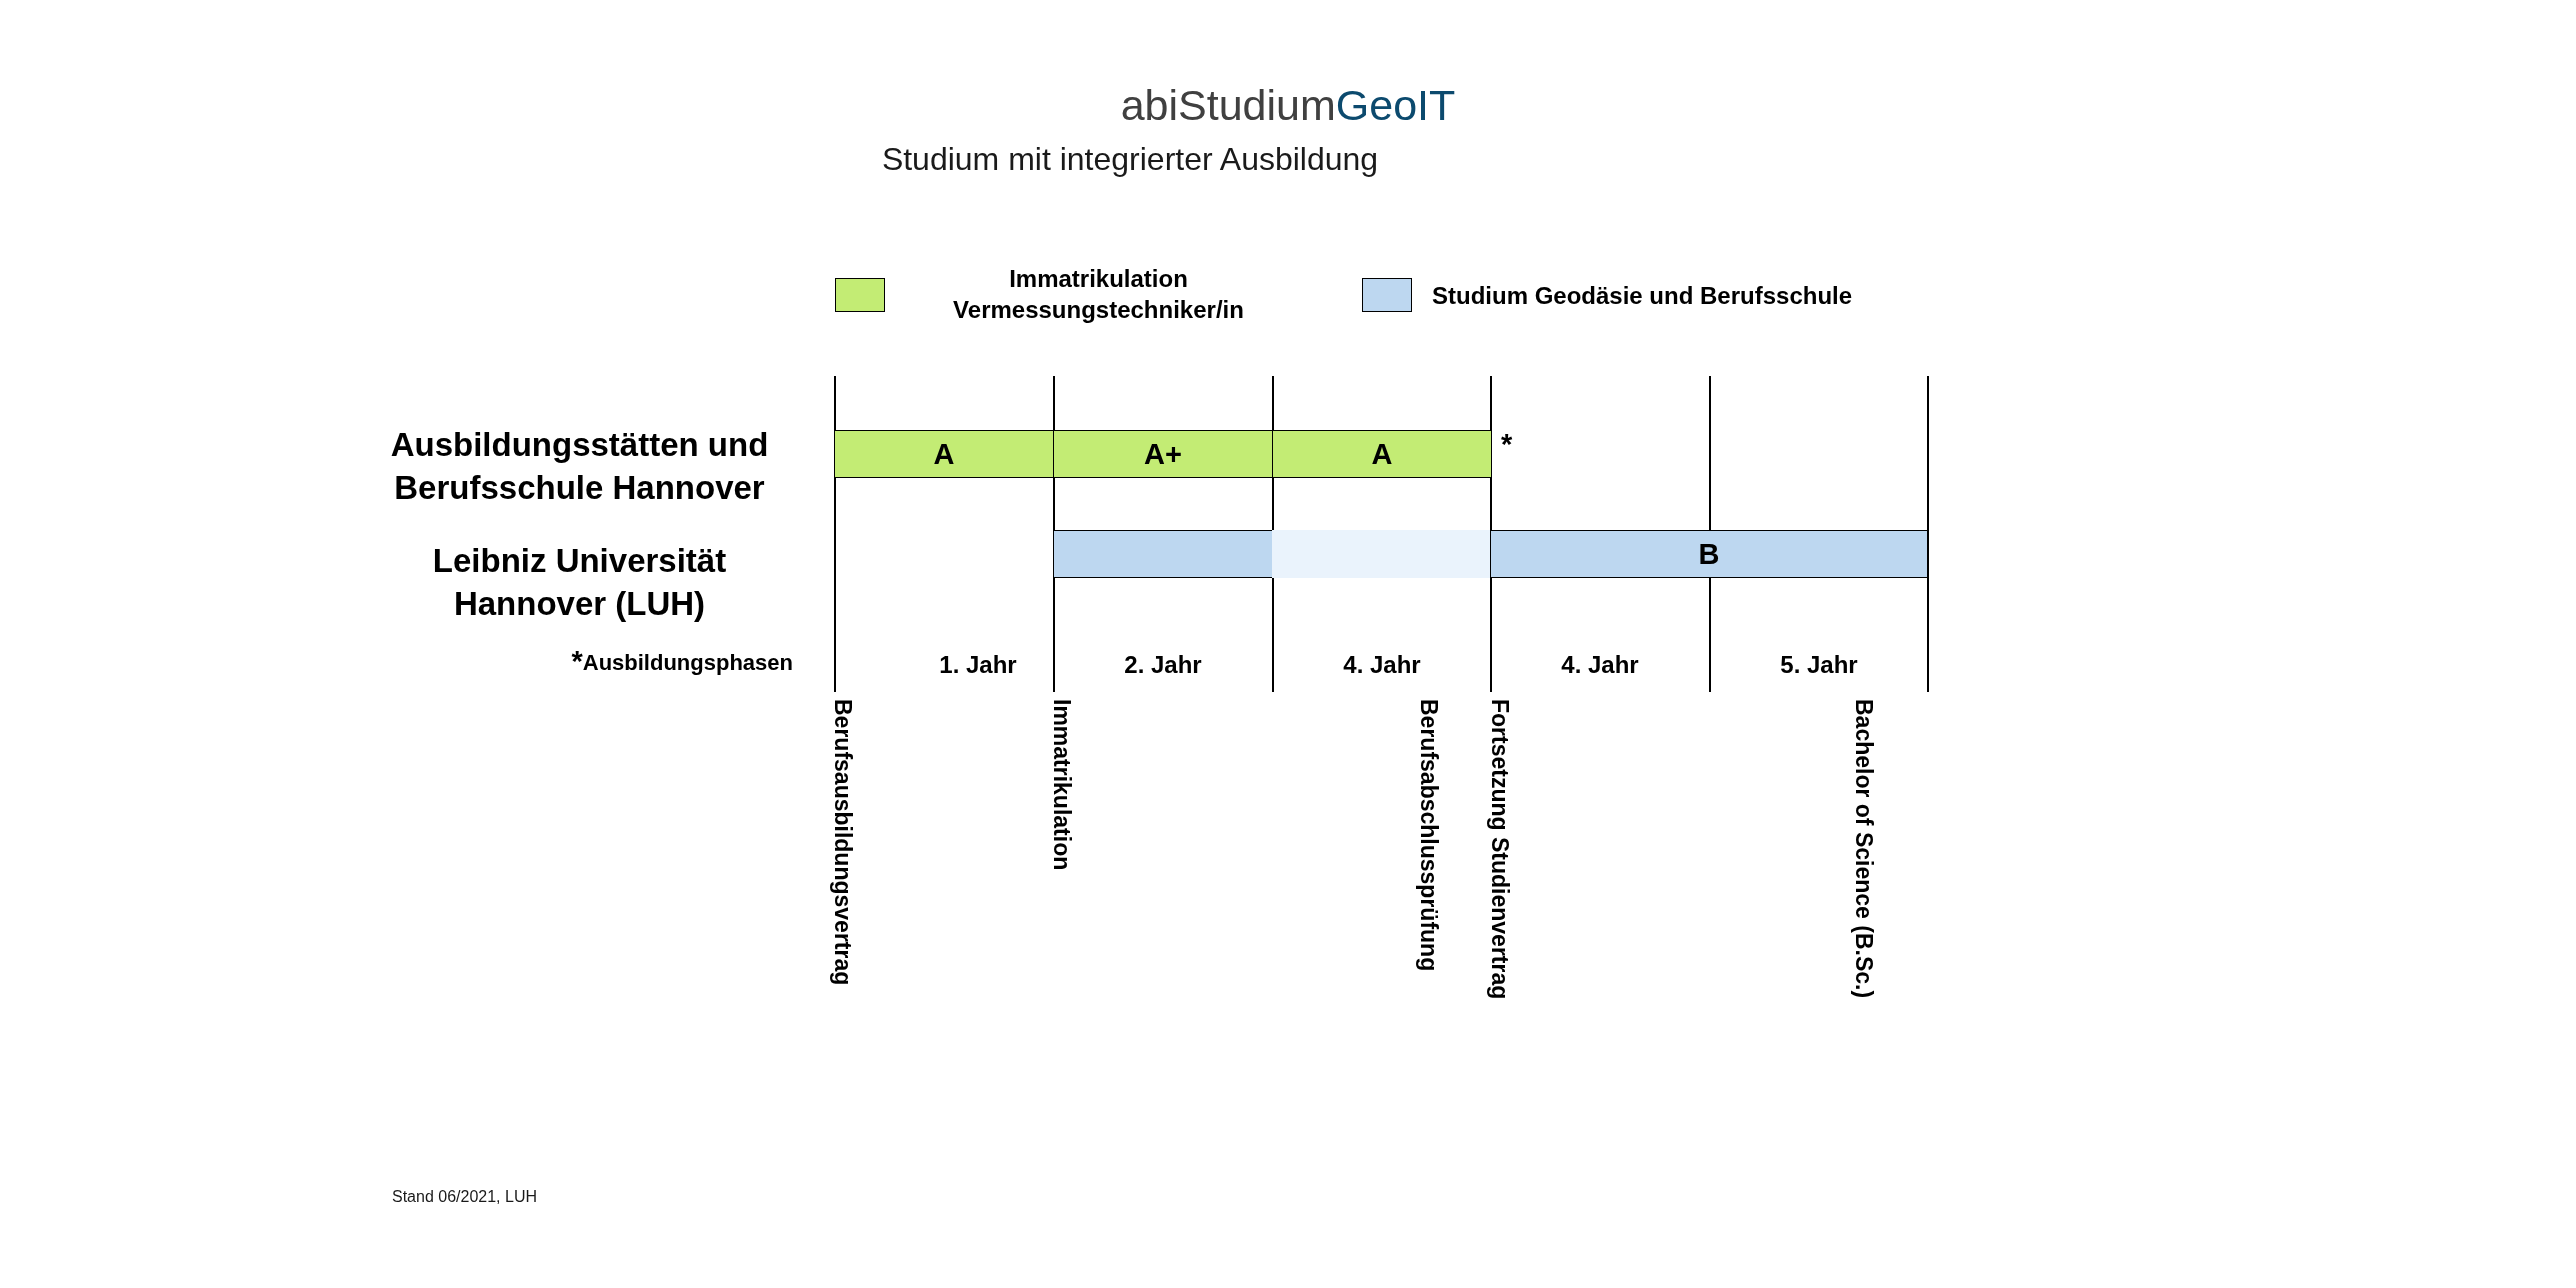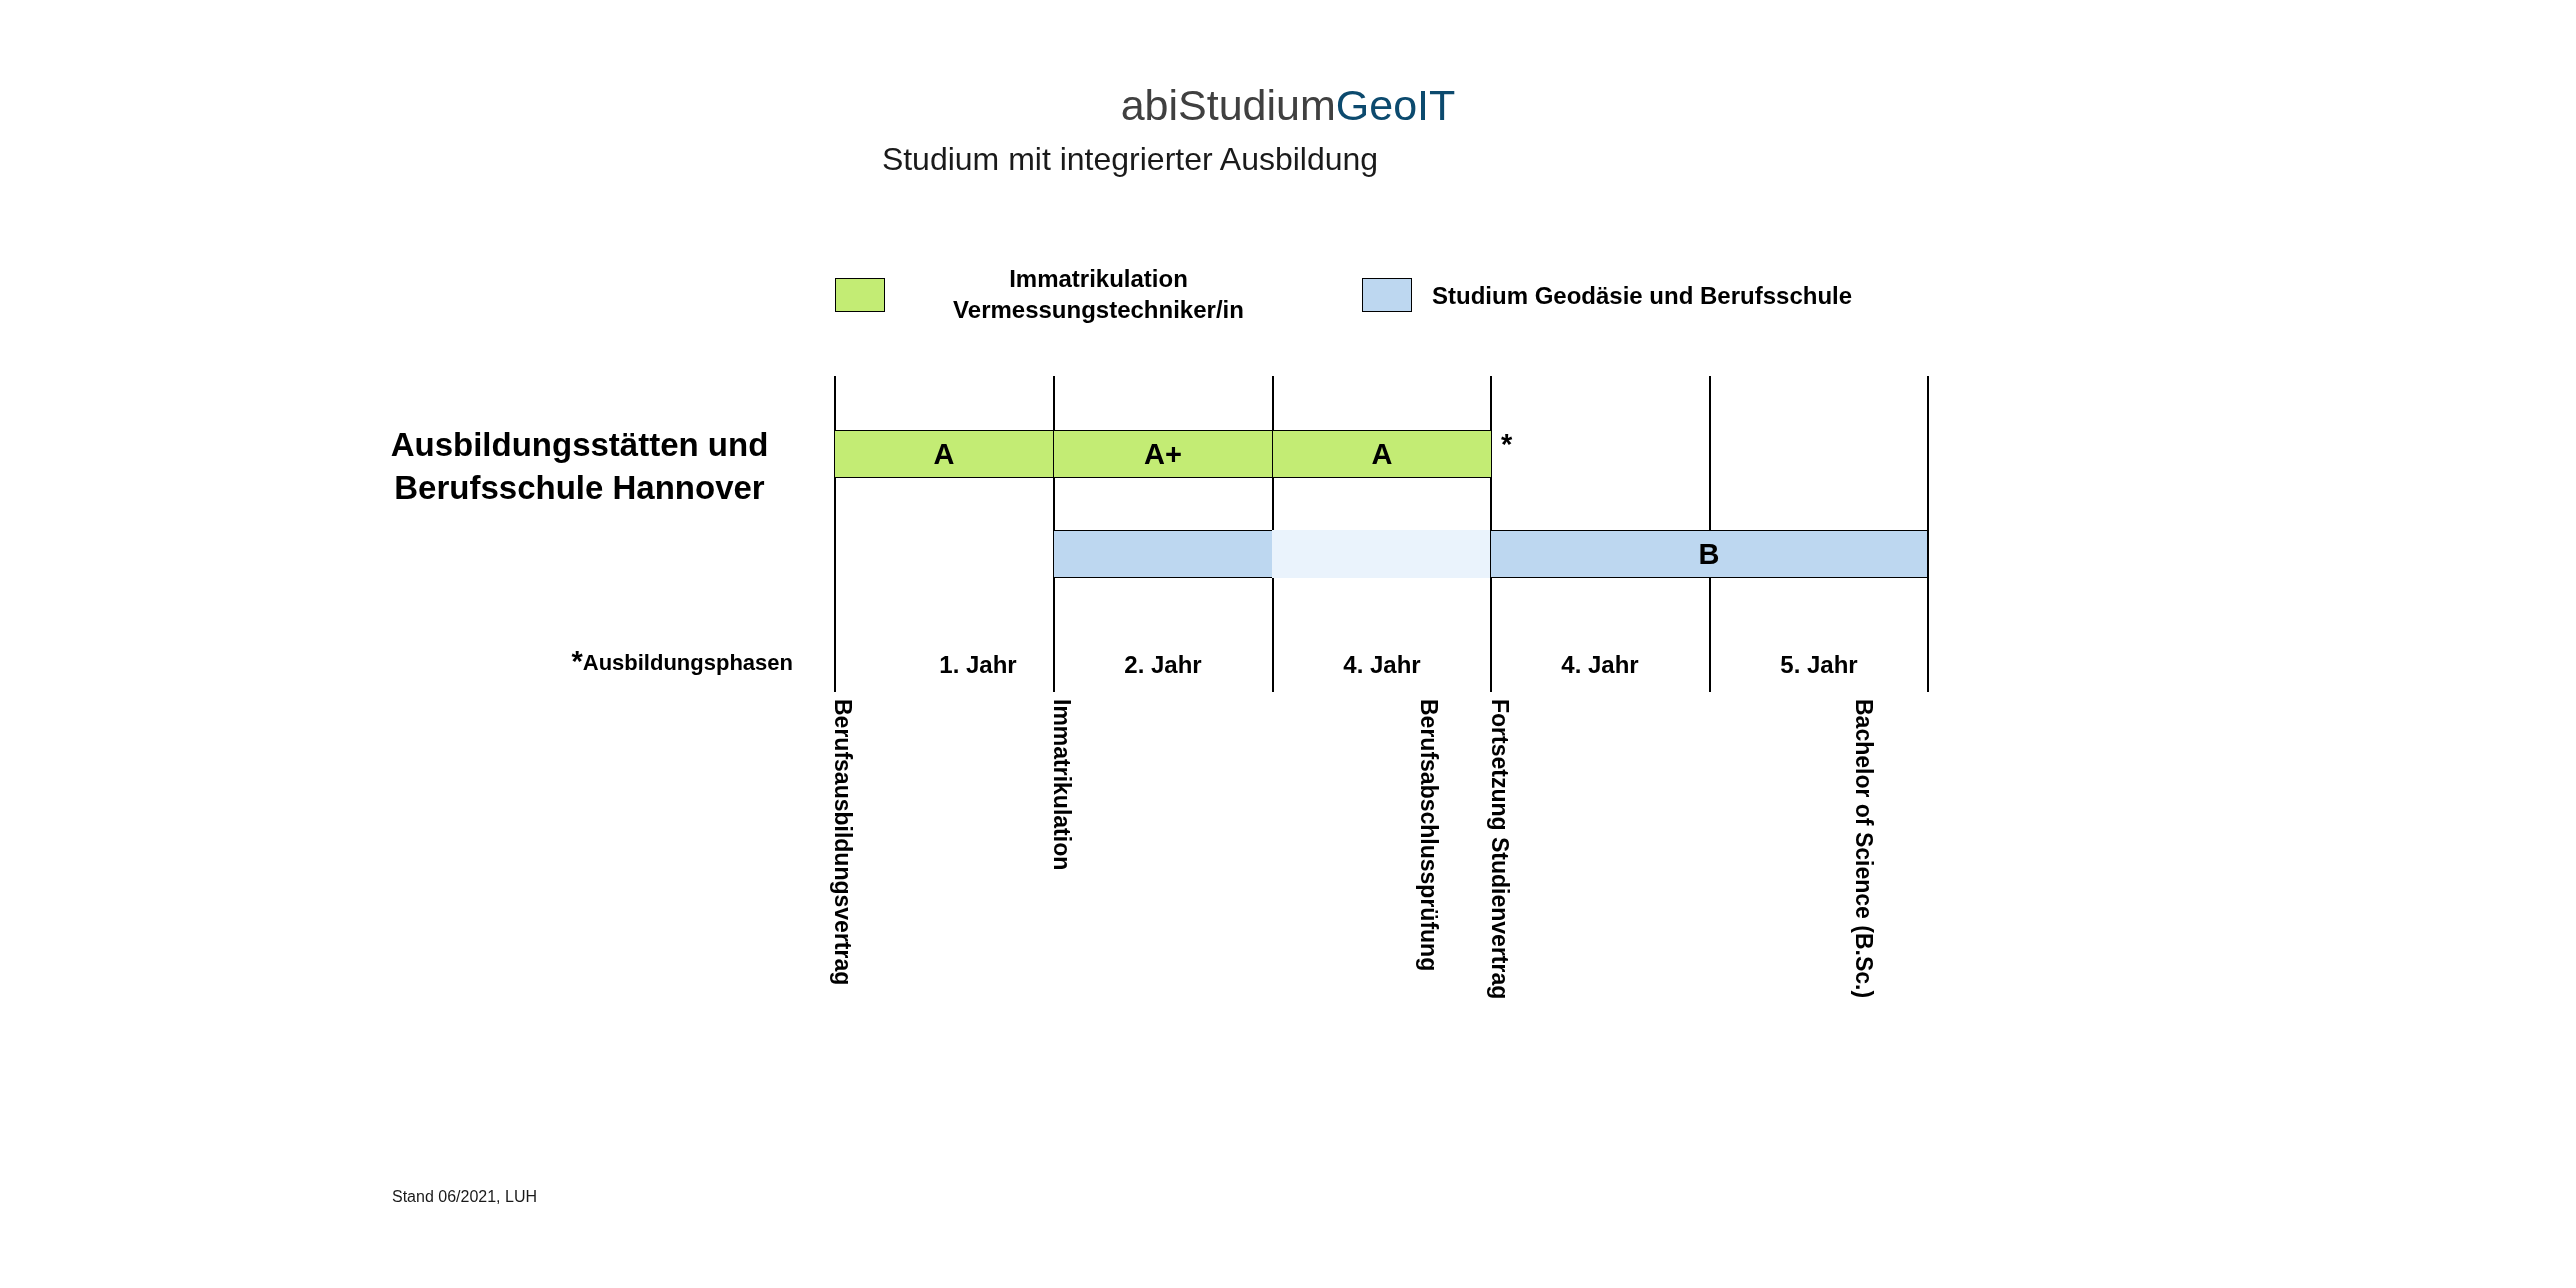--- a/index.html
+++ b/index.html
@@ -201,20 +201,24 @@
     <div>Ausbildungsstätten und</div>
     <div>Berufsschule Hannover</div>
   </div>
 
   <div class="bar bar-green" style="left:834px; top:430px; width:220px; height:48px;">A</div>
   <div class="bar bar-green" style="left:1053px; top:430px; width:220px; height:48px;">A+</div>
   <div class="bar bar-green" style="left:1272px; top:430px; width:220px; height:48px;">A</div>
 
   <div class="asterisk-mark" style="left:1501px; top:430px;">*</div>
 
+  <div class="rowlabel" style="left:352px; top:540px; width:455px;">
+    <div>Leibniz Universität</div>
+    <div>Hannover (LUH)</div>
+  </div>
 
   <div class="bar bar-blue" style="left:1053px; top:530px; width:220px; height:48px;"></div>
   <div class="bar bar-pale" style="left:1272px; top:530px; width:220px; height:48px; border-color:#eaf3fc;"></div>
   <div class="bar bar-blue" style="left:1490px; top:530px; width:438px; height:48px;">B</div>
 
   <div id="phases-label">
     <span class="star">*</span><span>Ausbildungsphasen</span>
   </div>
 
   <div class="yearlabel" style="left:882px; top:651px; width:192px;">1. Jahr</div>

